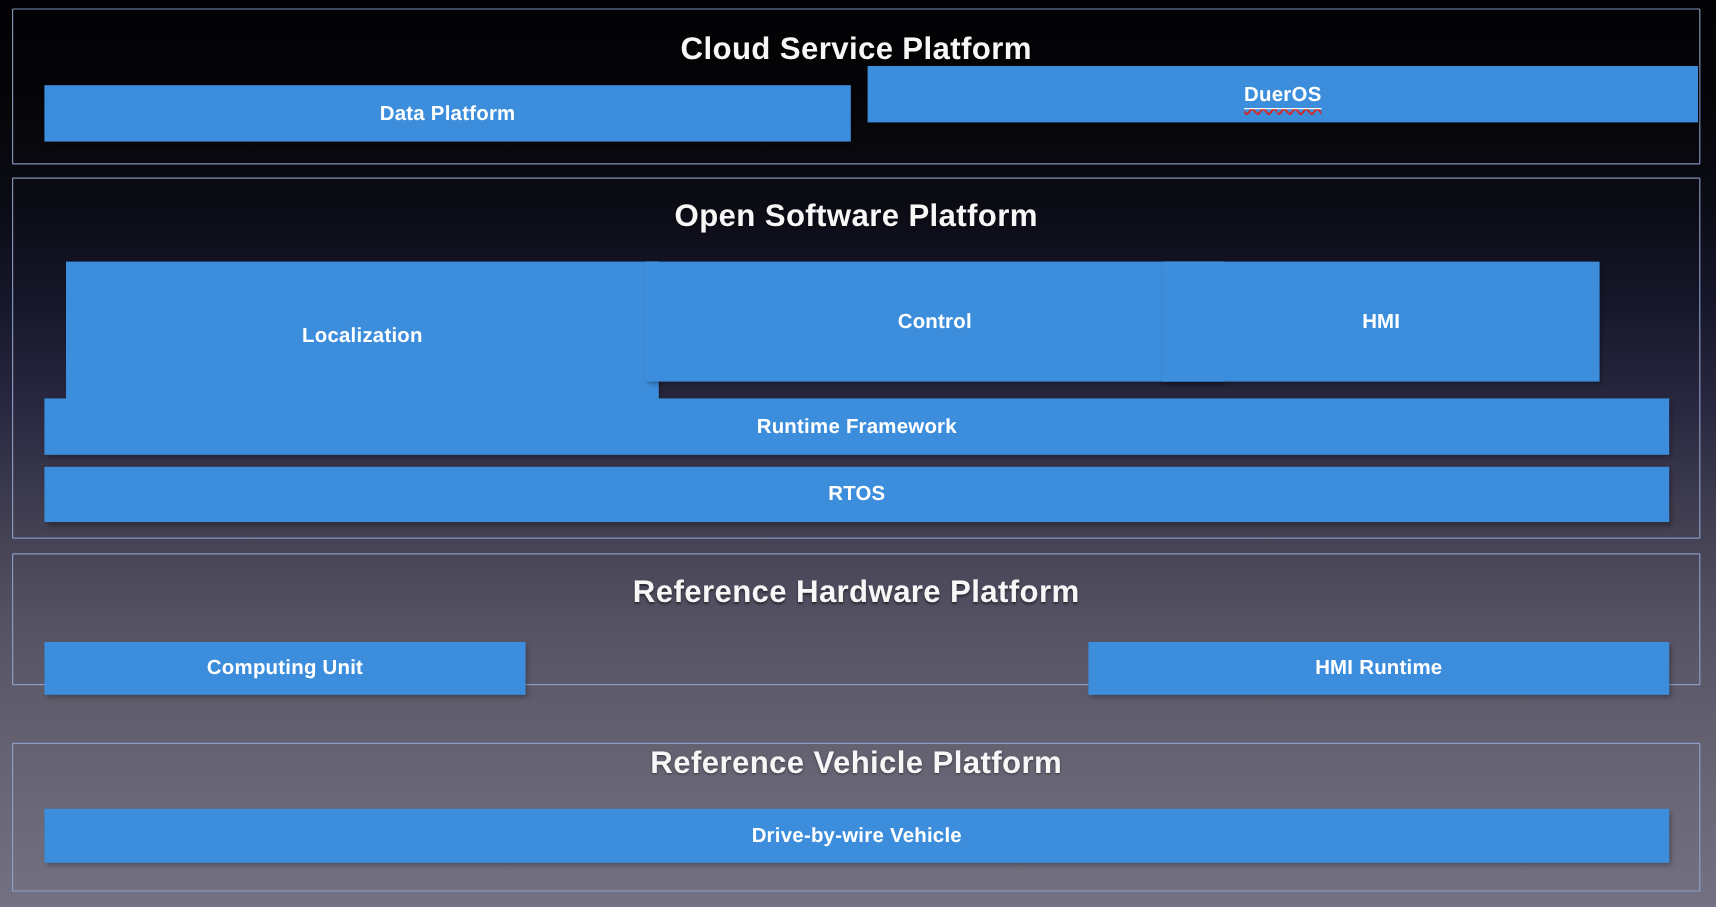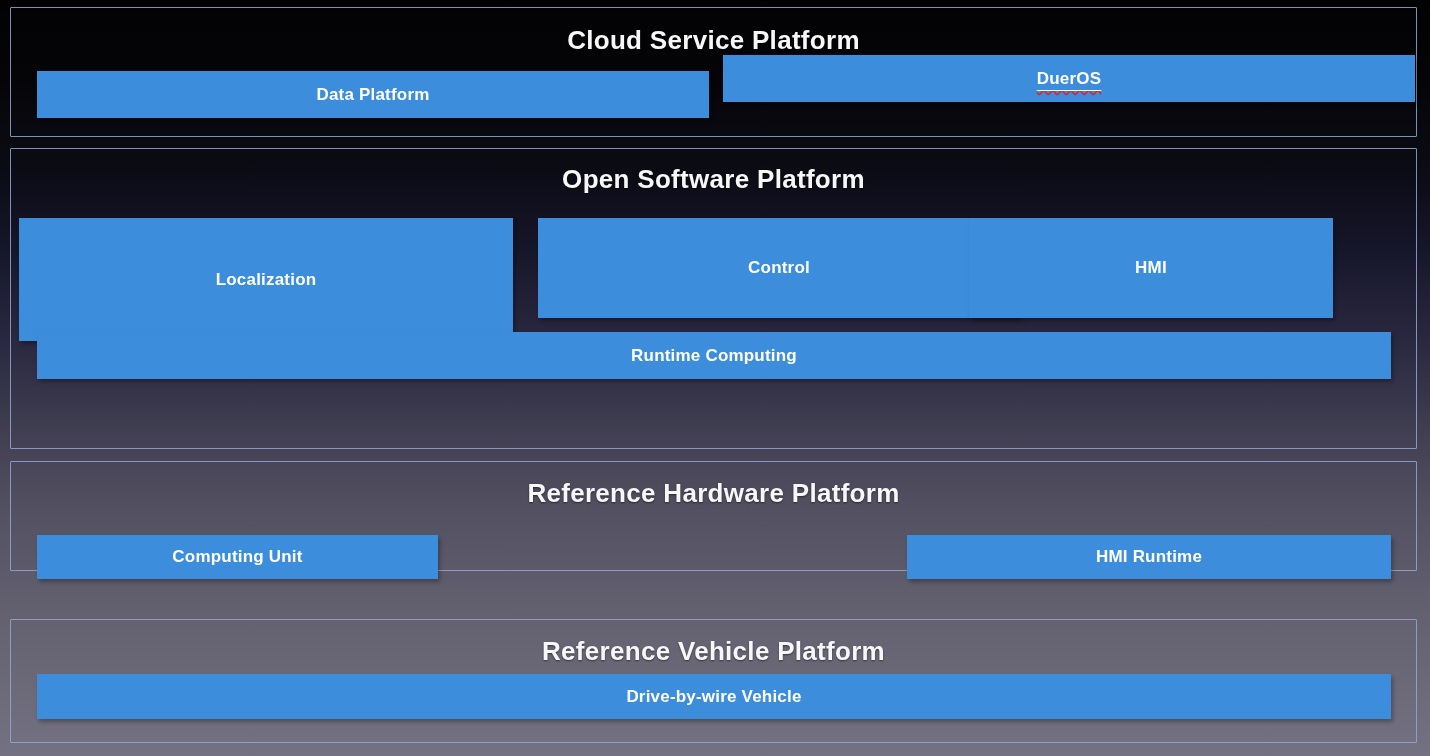--- a/index.html
+++ b/index.html
@@ -60,34 +60,34 @@
     box-sizing: border-box;
   }
   
   .s1 { top: 7px; height: 130px; }
   .s1 .panel-title { top: 17px; }
   .b-data   { left: 26px;  top: 63px; width: 672px; height: 47px; }
   .b-dueros { left: 712px; top: 47px; width: 692px; height: 47px; }
   
   .s2 { top: 148px; height: 301px; }
   .s2 .panel-title { top: 15px; }
-  .b-localization { left: 8px;   top: 69px;  width: 494px;  height: 123px; }
+  .b-localization { left: 44px;   top: 69px;  width: 494px;  height: 123px; }
   .b-control      { left: 527px;  top: 69px;  width: 482px;  height: 100px; }
   .b-hmi          { left: 958px; top: 69px;  width: 364px;  height: 100px; }
   .b-runtime      { left: 26px;   top: 183px; width: 1354px; height: 47px; }
   .b-rtos         { left: 26px;   top: 240px; width: 1354px; height: 46px; }
   
   .s3 { top: 461px; height: 110px; }
   .s3 .panel-title { top: 16px; }
   .b-computing  { left: 26px;  top: 73px; width: 401px; height: 44px; }
   .b-gpsimu     { left: 442px; top: 73px; width: 441px; height: 44px; }
   .b-hmidevice  { left: 896px; top: 73px; width: 484px; height: 44px; }
   
   .s4 { top: 619px; height: 124px; }
-  .s4 .panel-title { top: 16px; }
+  .s4 .panel-title { top: 0; }
   .b-dbw { left: 26px; top: 54px; width: 1354px; height: 45px; }
   
   .spellwavy {
     text-decoration-line: underline;
     text-decoration-style: wavy;
     text-decoration-color: #cf2b2b;
     text-underline-offset: 6px;
   }
   .solid-underline {
     text-decoration: underline;
@@ -113,21 +113,24 @@
     <div class="box b-localization">
       <span>Localization</span>
     </div>
     <div class="box b-control">
       <span>Control</span>
     </div>
     <div class="box b-hmi">
       <span>HMI</span>
     </div>
     <div class="box b-runtime">
-      <span>Runtime Computing</span>
+      <span>Runtime Framework</span>
+    </div>
+    <div class="box b-rtos">
+      <span>RTOS</span>
     </div>
   </section>
 
   <section class="panel s3">
     <h2 class="panel-title">Reference Hardware Platform</h2>
     <div class="box b-computing">
       <span>Computing Unit</span>
     </div>
     <div class="box b-hmidevice">
       <span>HMI Runtime</span>

